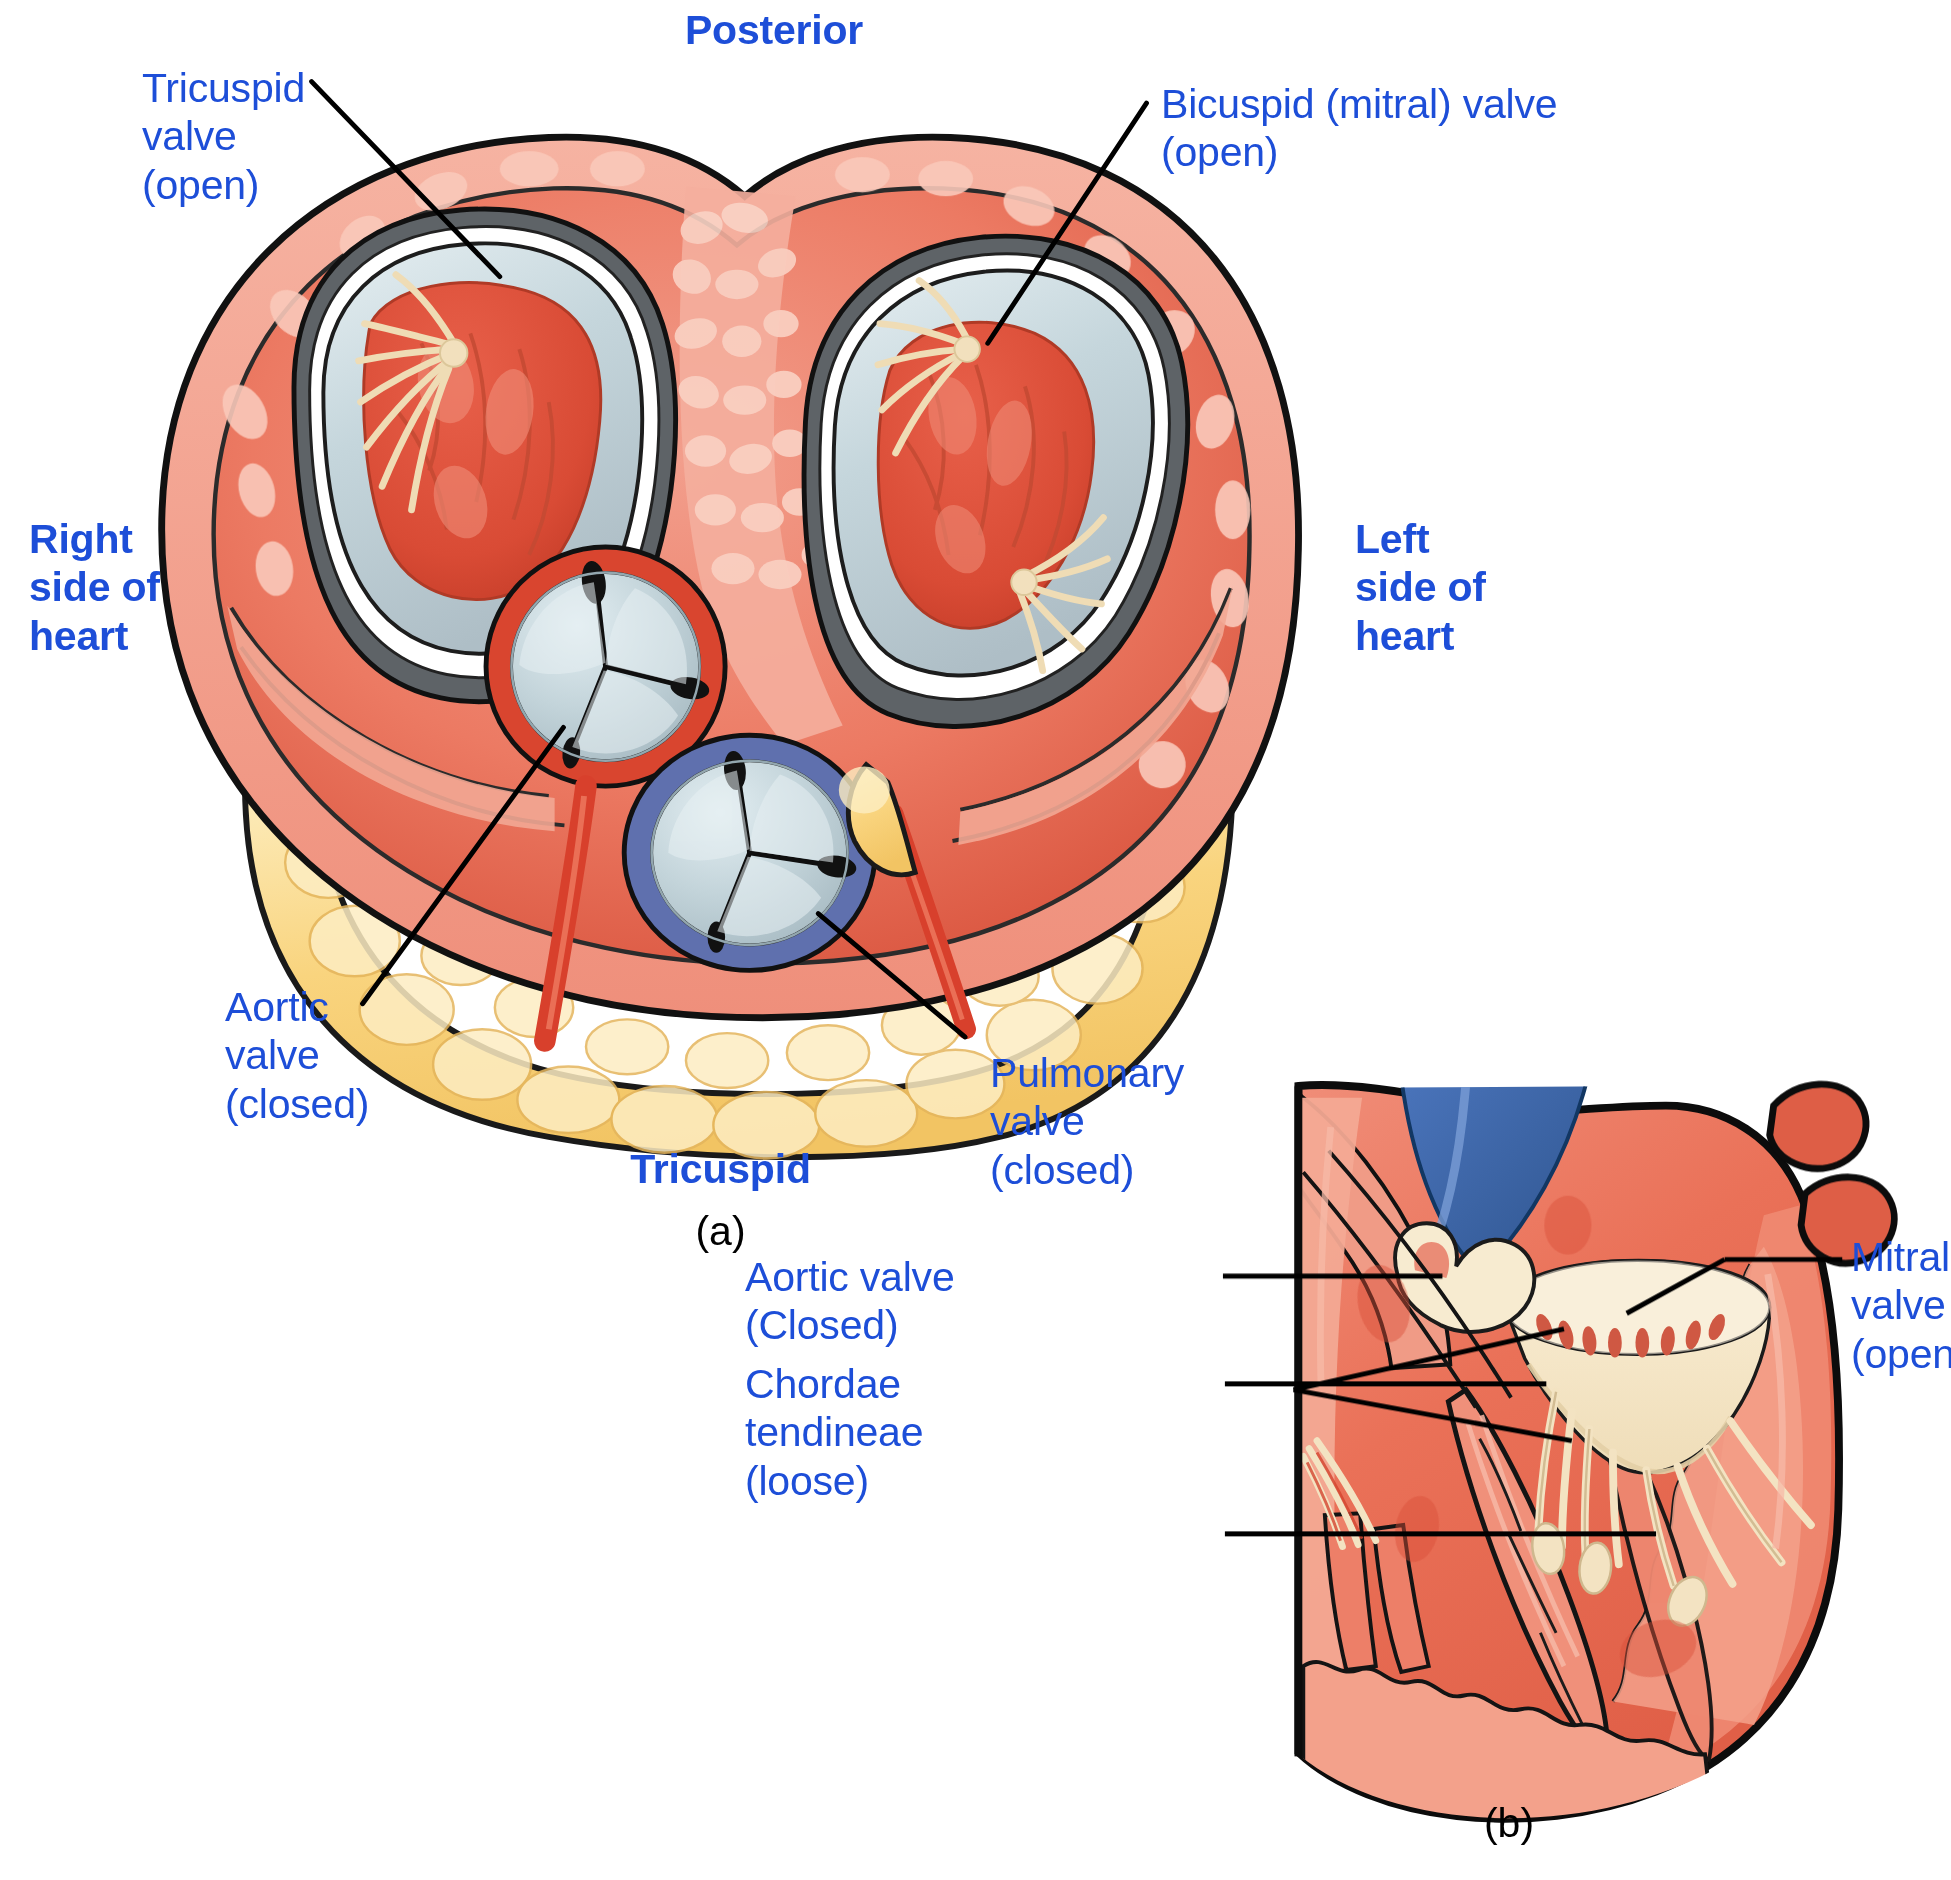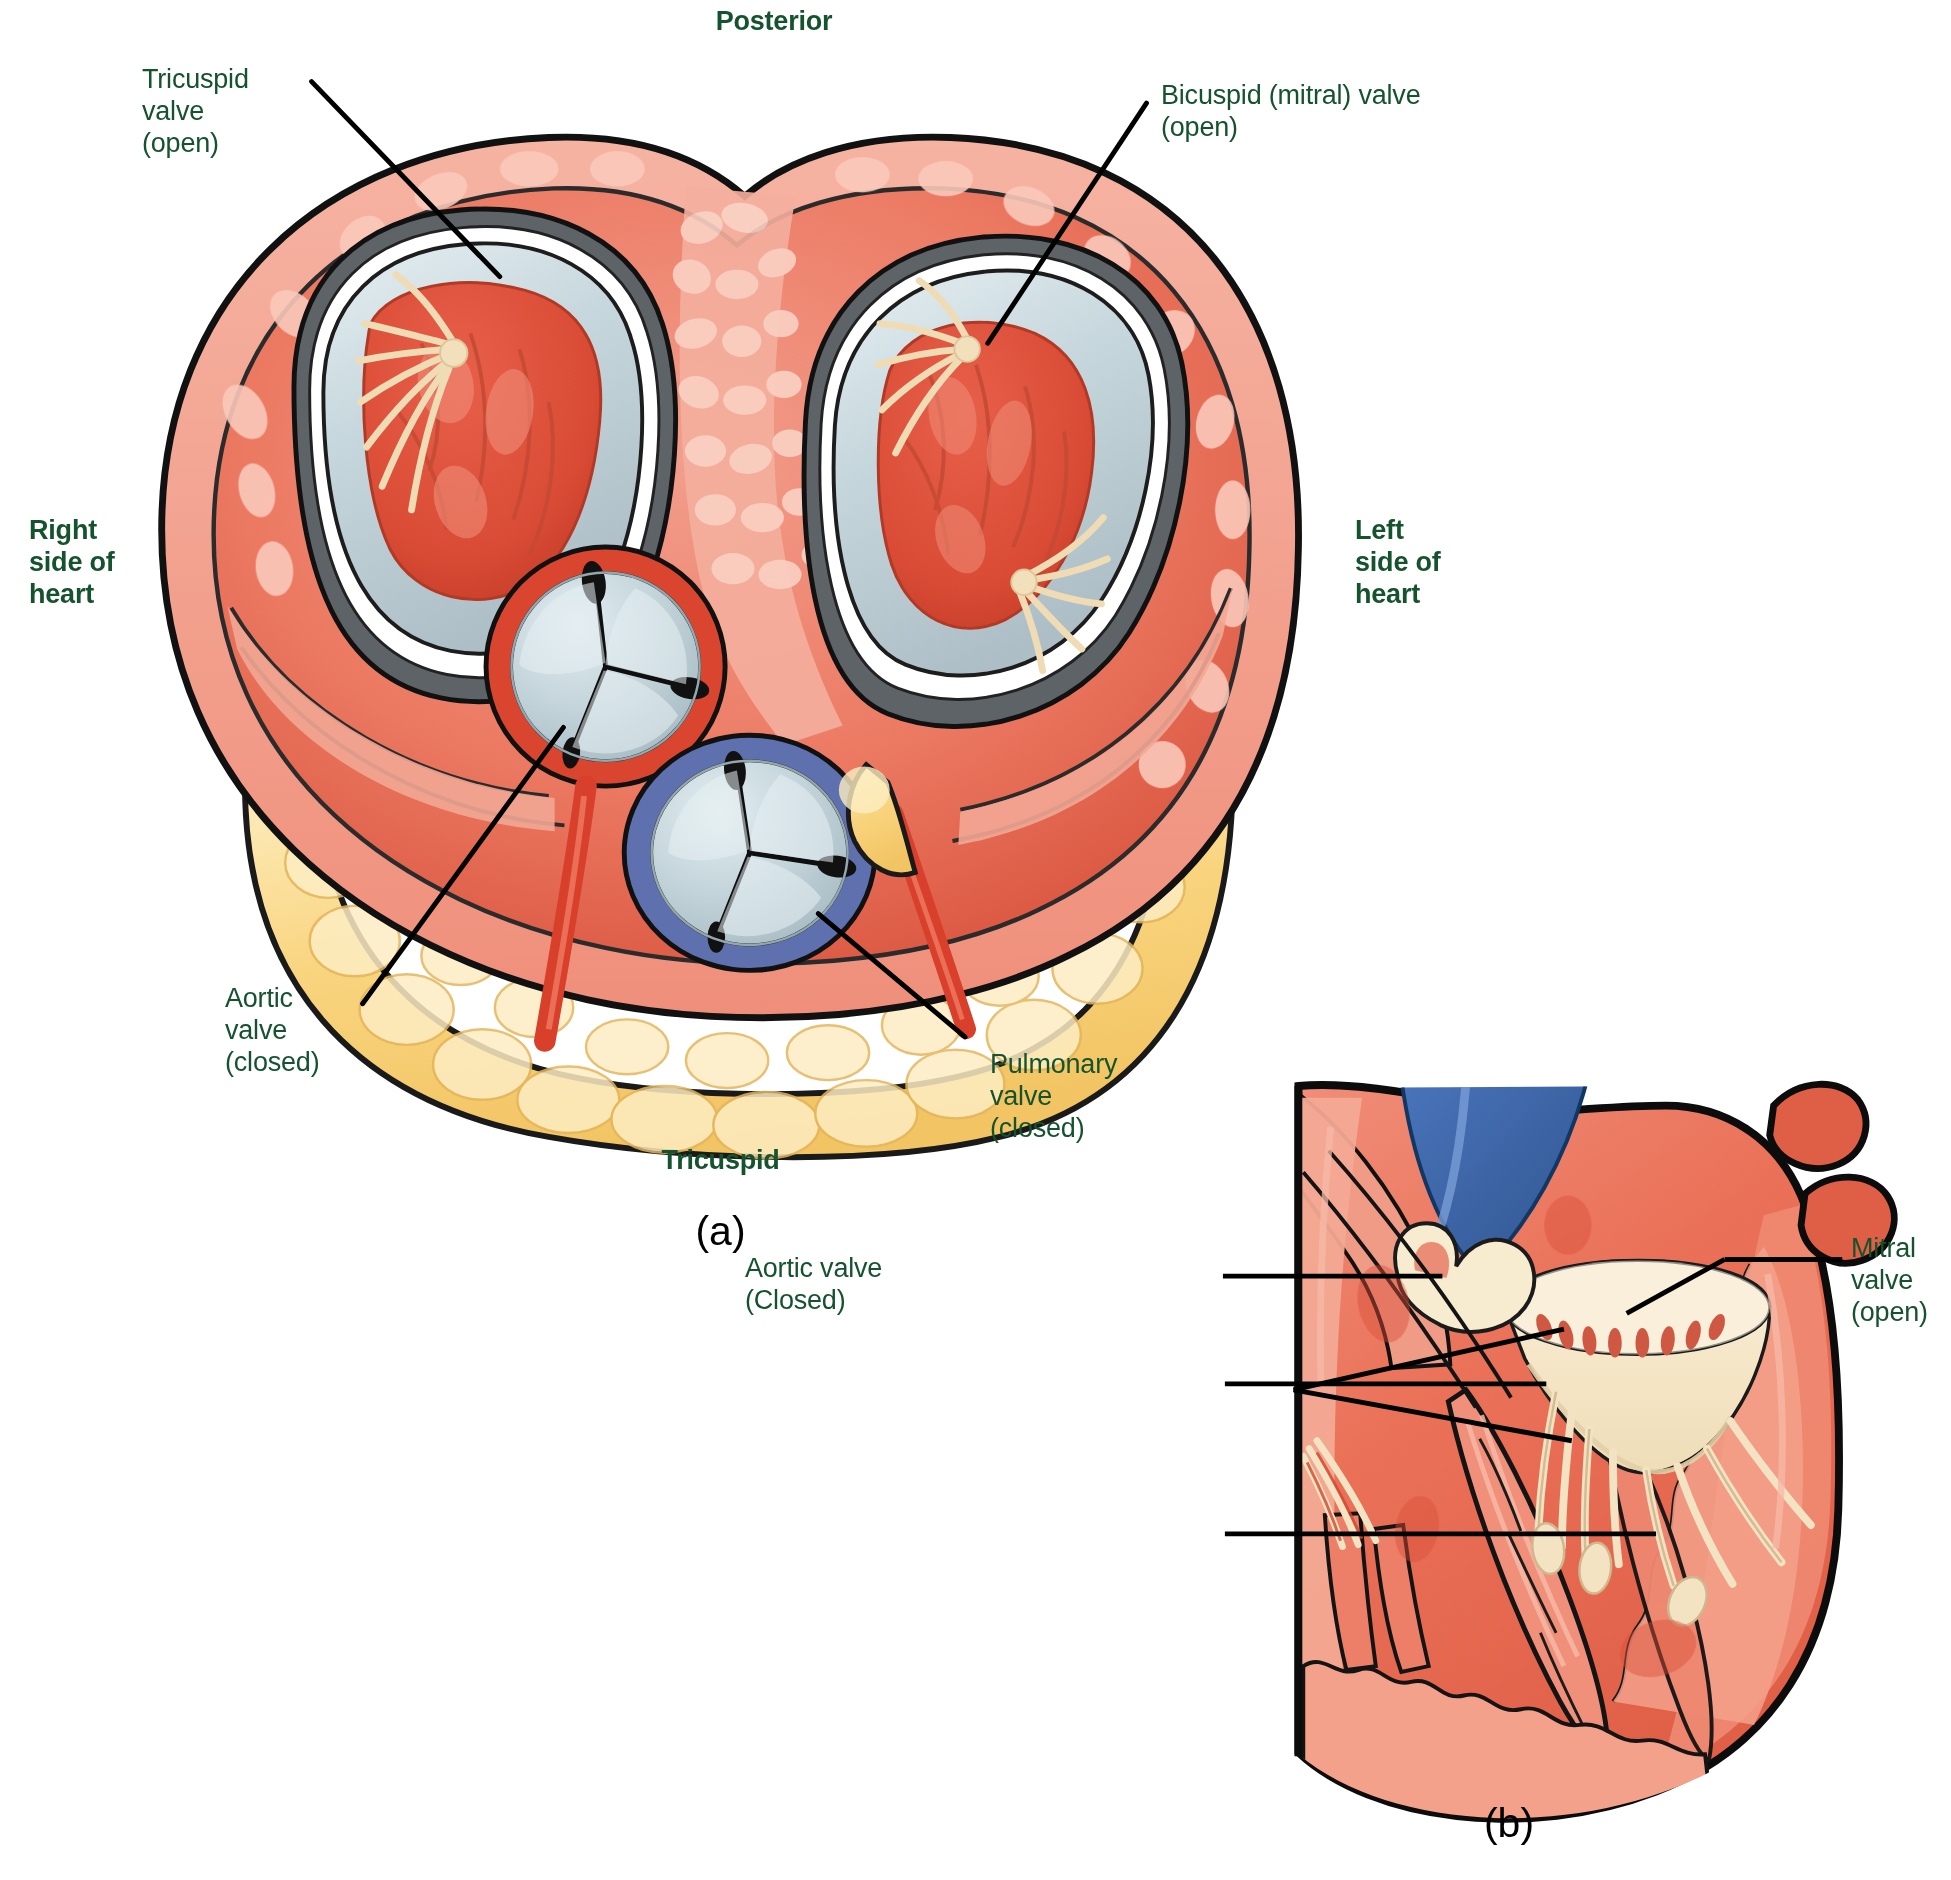--- a/index.html
+++ b/index.html
@@ -12,23 +12,23 @@
   #figure {
     position: relative;
     width: 1951px; height: 1881px;
     background: #ffffff;
   }
   svg.art { position: absolute; top: 0; left: 0; width: 1951px; height: 1881px; }
 
   .lbl {
     position: absolute;
     font-family: "Liberation Sans", sans-serif;
-    font-size: 27px;
+    font-size: 41px;
     line-height: 1.18;
-    color: #14532d;
+    color: #1d4ed8;
     white-space: pre-line;
     letter-spacing: -0.2px;
   }
   .lbl.bold { font-weight: bold; }
   .lbl.right { }
   .caption {
     position: absolute;
     font-family: "Liberation Sans", sans-serif;
     font-size: 41px;
     color: #000000;
@@ -595,20 +595,23 @@
 valve
 (closed)</div>
 
   <div class="lbl bold" style="left:588px; top:1145px; width:265px; text-align:center;">Tricuspid</div>
 
   <div class="caption" style="left:588px; top:1208px; width:265px; text-align:center;">(a)</div>
 
   <div class="lbl right" style="left:745px; top:1253px; width:478px;">Aortic valve
 (Closed)</div>
 
+  <div class="lbl right" style="left:745px; top:1360px; width:478px;">Chordae
+tendineae
+(loose)</div>
 
 
   <div class="lbl" style="left:1851px; top:1233px;">Mitral
 valve
 (open)</div>
 
   <div class="caption" style="left:1411px; top:1800px; width:196px; text-align:center;">(b)</div>
 
 </div>
 

